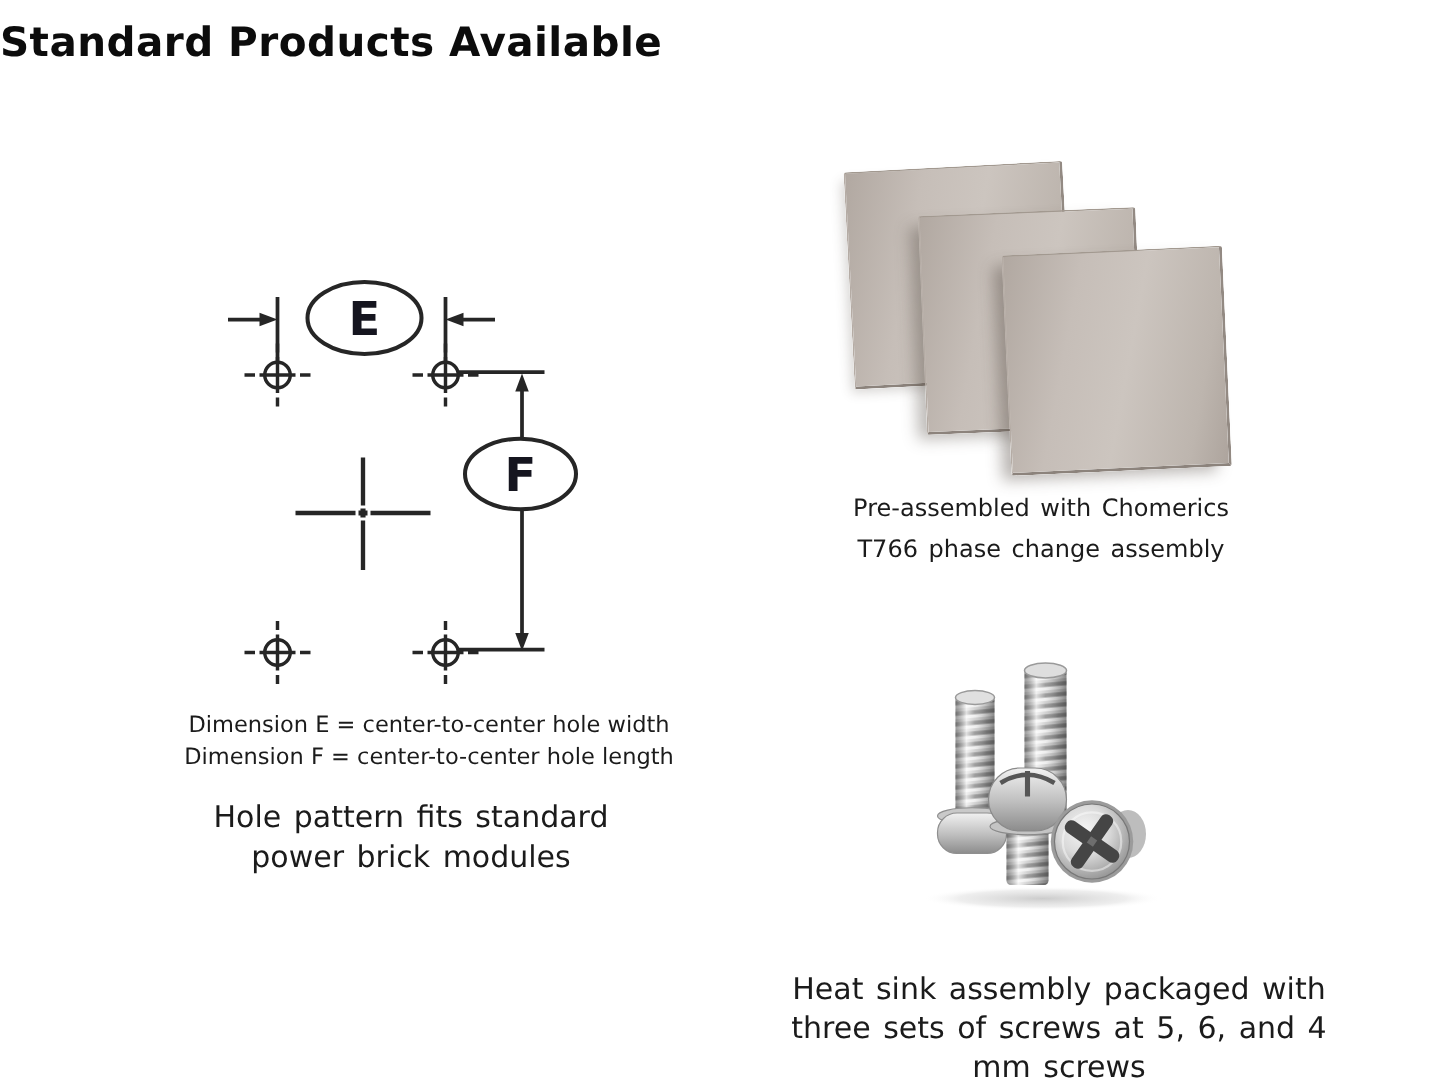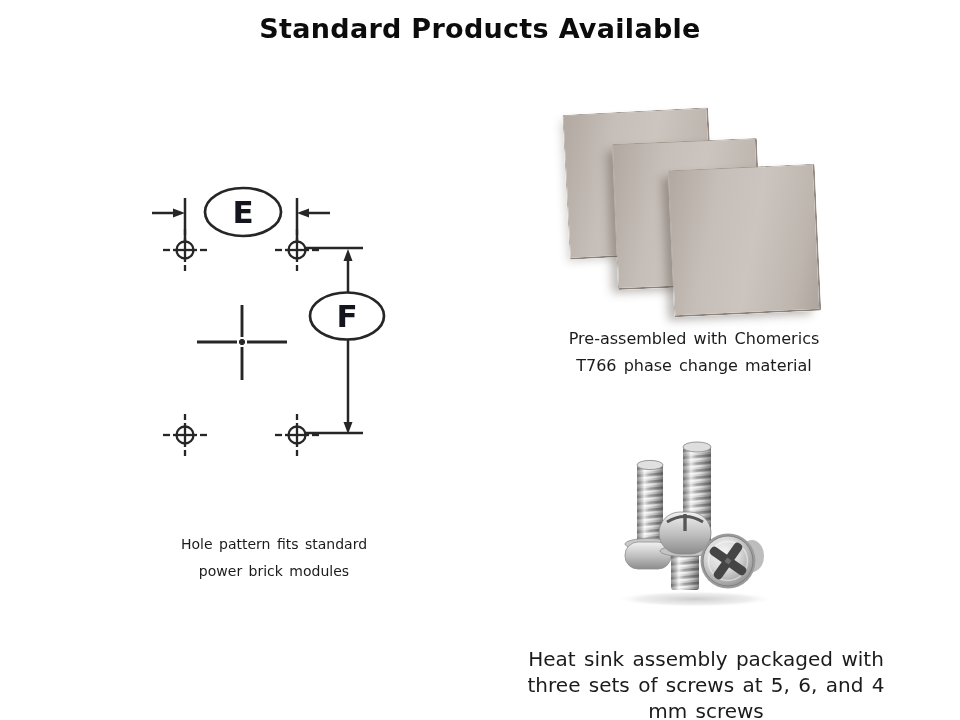--- a/index.html
+++ b/index.html
@@ -5,38 +5,38 @@
   * { margin:0; padding:0; box-sizing:border-box; }
   html,body { background:#ffffff; }
   body { font-family:"DejaVu Sans","Liberation Sans",sans-serif; }
   #slide {
     position:relative; width:960px; height:720px; background:#ffffff;
     overflow:hidden; margin:0 auto;
   }
   
   #slide-title {
     position:absolute; left:0; right:0; top:13px;
-    text-align:center; font-size:27px; font-weight:bold;
+    font-size:27px; font-weight:bold;
     letter-spacing:0.3px; color:#0c0c0c;
   }
   
   #hole-diagram { position:absolute; left:140px; top:172px; width:280px; height:295px; }
   #hole-diagram line, #hole-diagram path.l { stroke:#262626; fill:none; }
   #hole-diagram .main { stroke-width:2.5; }
   #hole-diagram .thick { stroke-width:2.9; }
   #hole-diagram ellipse.bubble { fill:#ffffff; stroke:#262626; stroke-width:2.7; }
   #hole-diagram text.dimletter {
     font-family:"DejaVu Sans","Liberation Sans",sans-serif;
     font-size:31px; font-weight:bold; fill:#15151f; text-anchor:middle;
   }
   #hole-diagram polygon { fill:#262626; }
   
   .txt { position:absolute; text-align:center; color:#1b1b1b; }
   #dim-notes { left:56px; top:473px; width:460px; font-size:15px; line-height:21px; }
-  #hole-caption { left:64px; top:531px; width:420px; font-size:14px; line-height:27px; word-spacing:2px; }
+  #hole-caption { left:64px; top:531px; width:420px; font-size:20px; line-height:27px; word-spacing:2px; }
   #pads-caption { left:504px; top:325px; width:380px; font-size:16px; line-height:27px; word-spacing:2px; }
   #screws-caption { left:492px; top:615px; width:428px; font-size:20px; line-height:26px; word-spacing:2px;margin-top:31px; }
   
   #pads { position:absolute; left:540px; top:95px; width:310px; height:230px; }
   .pad {
     position:absolute; border-radius:2px;
     background:linear-gradient(103deg,#b1a8a1 0%,#c6beb8 30%,#ccc5bf 55%,#bdb5ae 85%,#ada49d 100%);
     border-top:1px solid #a29990;
     border-right:2px solid #938a83;
     border-bottom:2px solid #8c837c;
@@ -97,35 +97,39 @@
     <g>
       <line class="thick" x1="57" y1="170" x2="97" y2="170"></line>
       <line class="thick" x1="107" y1="170" x2="147" y2="170"></line>
       <line class="thick" x1="102" y1="133" x2="102" y2="165"></line>
       <line class="thick" x1="102" y1="175" x2="102" y2="208"></line>
       <line x1="99" y1="170" x2="105" y2="170" stroke="#262626" stroke-width="3.4"></line>
       <line x1="102" y1="167" x2="102" y2="173" stroke="#262626" stroke-width="3.4"></line>
     </g>
   </svg>
 
+  <div id="dim-notes" class="txt">
+    <div>Dimension E = center-to-center hole width</div>
+    <div>Dimension F = center-to-center hole length</div>
+  </div>
 
   <div id="hole-caption" class="txt">
     <div>Hole pattern fits standard</div>
     <div>power brick modules</div>
   </div>
 
   <div id="pads">
     <div class="pad pad-a"></div>
     <div class="pad pad-b"></div>
     <div class="pad pad-c"></div>
   </div>
 
   <div id="pads-caption" class="txt">
     <div>Pre-assembled with Chomerics</div>
-    <div>T766 phase change material</div>
+    <div>T766 phase change assembly</div>
   </div>
 
   <svg id="screws" viewBox="0 0 210 200" aria-hidden="true">
     <defs>
       <pattern id="thr" width="10" height="7" patternUnits="userSpaceOnUse" patternTransform="rotate(-5)">
         <rect width="10" height="7" fill="#c7c7c7"></rect>
         <rect width="10" height="2" fill="#ebebeb"></rect>
         <rect y="4" width="10" height="2.6" fill="#858585"></rect>
       </pattern>
       <linearGradient id="cyl" x1="0" y1="0" x2="1" y2="0">

